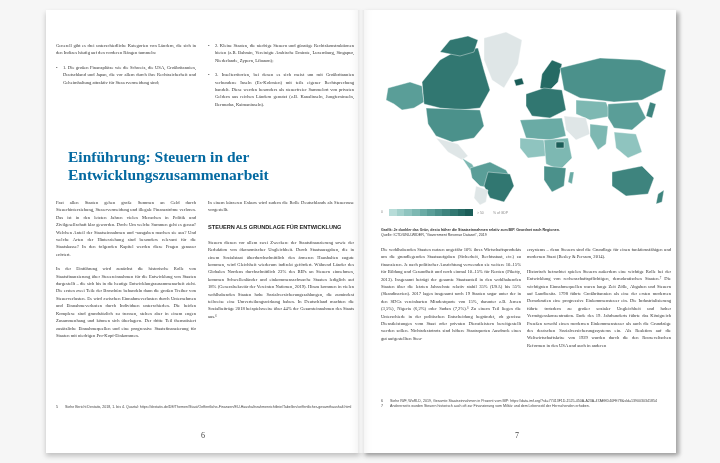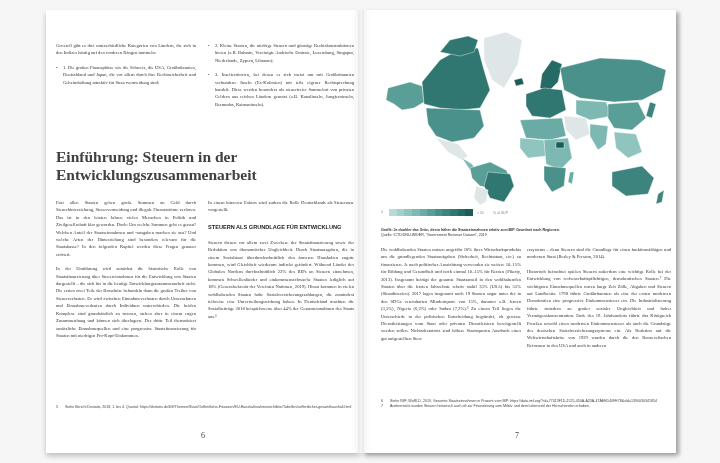--- a/index.html
+++ b/index.html
@@ -25,23 +25,23 @@
     position: absolute; top: 10px; left: 358px; width: 6px; height: 443px;
     background: linear-gradient(to right, #e8e8e8, #f4f4f4, #e8e8e8);
   }
   .col {
     position: absolute; font-size: 4.6px; line-height: 7.4px; text-align: justify; color: #333;
   }
   .col p { margin: 0 0 7px 0; }
   .bullet { position: relative; padding-left: 7px; margin: 0 0 7px 0; }
   .bullet .dot { position: absolute; left: 0; top: 0; }
   .heading {
-    position: absolute; left: 56px; top: 148px; width: 300px;
+    position: absolute; left: 68px; top: 148px; width: 300px;
     font-family: "Liberation Serif", serif; font-weight: bold;
-    font-size: 15.5px; line-height: 18px; color: #404040;
+    font-size: 15.5px; line-height: 18px; color: #0369a1;
   }
   .subheading {
     font-family: "Liberation Sans", sans-serif; font-weight: bold;
     font-size: 5.6px; line-height: 7px; color: #222; margin: 10px 0 8px 0;
   }
   .footnotes {
     position: absolute; font-family: "Liberation Sans", sans-serif;
     font-size: 3.6px; line-height: 5.2px; color: #444;
   }
   .footnote { position: relative; padding-left: 9px; }

